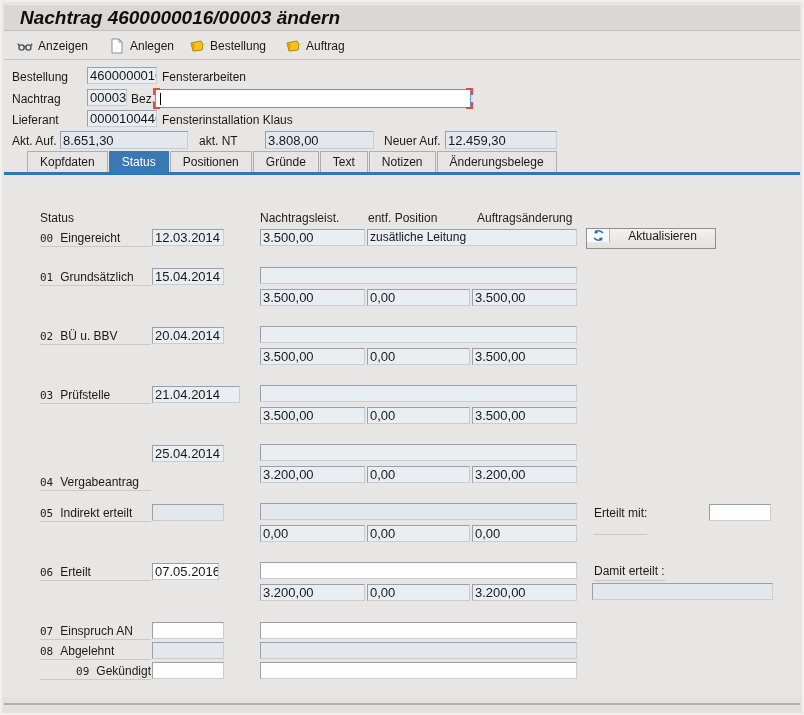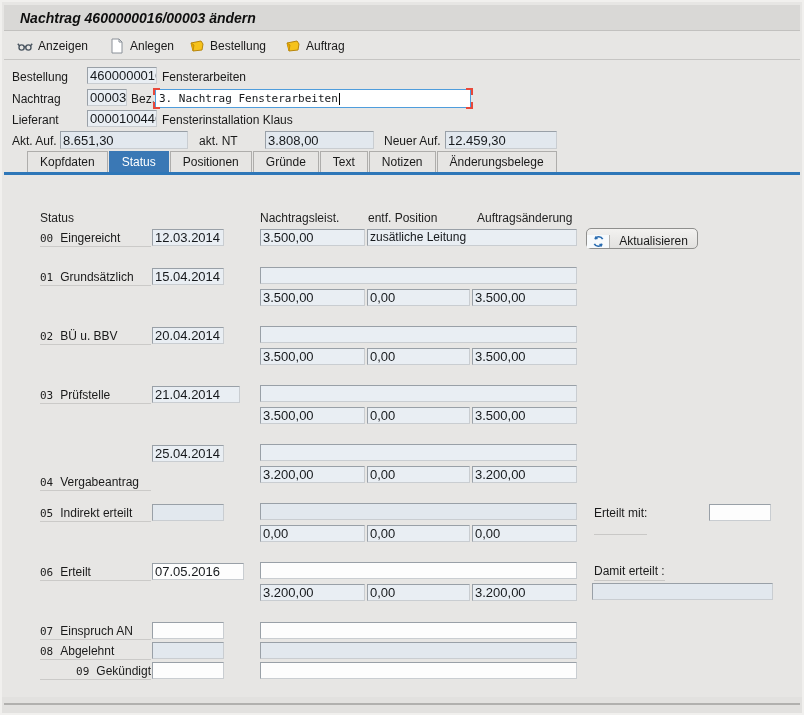--- a/index.html
+++ b/index.html
@@ -1,21 +1,21 @@
 <!DOCTYPE html>
 <html><head>
 <meta charset="utf-8">
 <style>
   html,body{margin:0;padding:0;background:#f2f1ef;}
   .window{position:relative;width:804px;height:715px;box-sizing:border-box;
           background:#e7e6e4;border:2px solid #f1f0ee;outline:1px solid #c9c8c6;
           font-family:"Liberation Sans",sans-serif;overflow:hidden;}
   .titlebar{position:absolute;top:3px;left:2px;right:2px;height:26px;background:#d9d8d6;
             border-bottom:1px solid #c2c1bf;display:flex;align-items:center;padding-left:16px;box-sizing:border-box;}
-  .titlebar span{font-size:14px;font-weight:bold;font-style:italic;color:#0f0f0f;}
+  .titlebar span{font-size:19px;font-weight:bold;font-style:italic;color:#0f0f0f;}
   .toolbar{position:absolute;top:29px;left:2px;right:2px;height:28px;background:#e7e6e4;
            border-bottom:1px solid #c6c5c3;}
   .tbtn{position:absolute;top:3px;height:21px;display:flex;align-items:center;gap:5px;
         padding:0 4px;font-size:12px;color:#1a1a1a;cursor:default;border:1px solid transparent;border-radius:2px;}
   .ic{display:inline-flex;width:16px;height:16px;align-items:center;justify-content:center;}
   .lbl{position:absolute;font-size:12px;color:#1a1a1a;white-space:nowrap;}
   .fld{position:absolute;box-sizing:border-box;background:#e9eef3;
        border:1px solid;border-color:#99a0a7 #c9cdd1 #c9cdd1 #99a0a7;
        font-family:Liberation Sans, sans-serif;font-size:13px;color:#16191c;
        padding:1px 2px 0 2px;overflow:hidden;white-space:nowrap;line-height:13px;}
@@ -37,23 +37,23 @@
   .focuswrap{position:absolute;left:151px;top:86px;width:320px;height:21px;}
   .bezfield{position:absolute;left:2px;top:1px;right:2px;bottom:1px;background:#ffffff;
             border:1px solid #4f9ddc;font-family:"DejaVu Sans Mono",monospace;font-size:11px;
             color:#14171a;display:flex;align-items:center;padding-left:3px;box-sizing:border-box;}
   .caret{display:inline-block;width:1px;height:12px;background:#000;margin-left:1px;}
   .corner{position:absolute;width:5px;height:5px;}
   .corner.tl{left:0;top:0;border-left:2px solid #e8483a;border-top:2px solid #e8483a;}
   .corner.tr{right:0;top:0;border-right:2px solid #e8483a;border-top:2px solid #e8483a;}
   .corner.bl{left:0;bottom:0;border-left:2px solid #e8483a;border-bottom:2px solid #e8483a;}
   .corner.br{right:0;bottom:0;border-right:2px solid #e8483a;border-bottom:2px solid #e8483a;}
-  .aktbtn{position:absolute;left:584px;top:226px;width:112px;height:21px;box-sizing:border-box;
+  .aktbtn{position:absolute;left:584px;top:226px;width:130px;height:21px;box-sizing:border-box;
           border:1px solid #8f8f8d;background:linear-gradient(#f3f2f0,#e2e1df);
-          display:flex;align-items:flex-end;cursor:default;border-radius:5px;}
+          display:flex;align-items:flex-start;cursor:default;border-radius:0;}
   .aktbtn .icbox{width:22px;border-right:1px solid #b5b4b2;background:#f7fafc;
                  display:flex;align-items:center;justify-content:center;}
   .aktbtn .btxt{flex:1;display:flex;align-items:center;justify-content:center;font-size:12px;color:#1a1a1a;}
   .statusbar{position:absolute;left:0;right:0;bottom:0;height:16px;background:#e2e1df;}
   .statusline{position:absolute;left:2px;right:2px;bottom:8px;height:2px;background:#b1b0ae;}
 </style>
 </head>
 <body>
 
 <div class="window">
@@ -107,21 +107,20 @@
 
   <span class="lbl" style="left:10px;top:68px;">Bestellung</span>
   <div class="fld" style="left:85px;top:65px;width:70px;height:17px;">4600000016</div>
   <span class="lbl" style="left:160px;top:68px;">Fensterarbeiten</span>
 
   <span class="lbl" style="left:10px;top:90px;">Nachtrag</span>
   <div class="fld" style="left:85px;top:87px;width:40px;height:17px;">00003</div>
   <span class="lbl" style="left:129px;top:90px;">Bez.</span>
   <div class="focuswrap">
     <div class="bezfield">
-      <span>3. Nachtrag Fensterarbeiten</span>
         <span class="caret"></span>
     </div>
     <span class="corner tl"></span>
     <span class="corner tr"></span>
     <span class="corner bl"></span>
     <span class="corner br"></span>
   </div>
 
   <span class="lbl" style="left:10px;top:111px;">Lieferant</span>
   <div class="fld" style="left:85px;top:108px;width:70px;height:17px;">0000100446</div>
@@ -220,21 +219,21 @@
   <div class="fld num" style="left:258px;top:523px;width:105px;height:17px;">0,00</div>
   <div class="fld num" style="left:365px;top:523px;width:103px;height:17px;">0,00</div>
   <div class="fld num" style="left:470px;top:523px;width:105px;height:17px;">0,00</div>
   <span class="lbl ulab" style="left:592px;top:504px;padding-bottom:14px;">Erteilt mit:</span>
   <div class="fld white" style="left:707px;top:502px;width:62px;height:17px;"></div>
 
   <div class="srowlab" style="top:562px;">
     <span class="code">06</span>
     <span class="name">Erteilt</span>
   </div>
-  <div class="fld white" style="left:150px;top:561px;width:92px;height:17px;">07.05.2016</div>
+  <div class="fld white" style="left:150px;top:561px;width:67px;height:17px;">07.05.2016</div>
   <div class="fld white" style="left:258px;top:560px;width:317px;height:17px;"></div>
   <div class="fld num" style="left:258px;top:582px;width:105px;height:17px;">3.200,00</div>
   <div class="fld num" style="left:365px;top:582px;width:103px;height:17px;">0,00</div>
   <div class="fld num" style="left:470px;top:582px;width:105px;height:17px;">3.200,00</div>
   <span class="lbl ulab" style="left:592px;top:562px;padding-bottom:2px;">Damit erteilt :</span>
   <div class="fld dis" style="left:590px;top:581px;width:181px;height:17px;"></div>
 
   <div class="srowlab" style="top:621px;">
     <span class="code">07</span>
     <span class="name">Einspruch AN</span>

